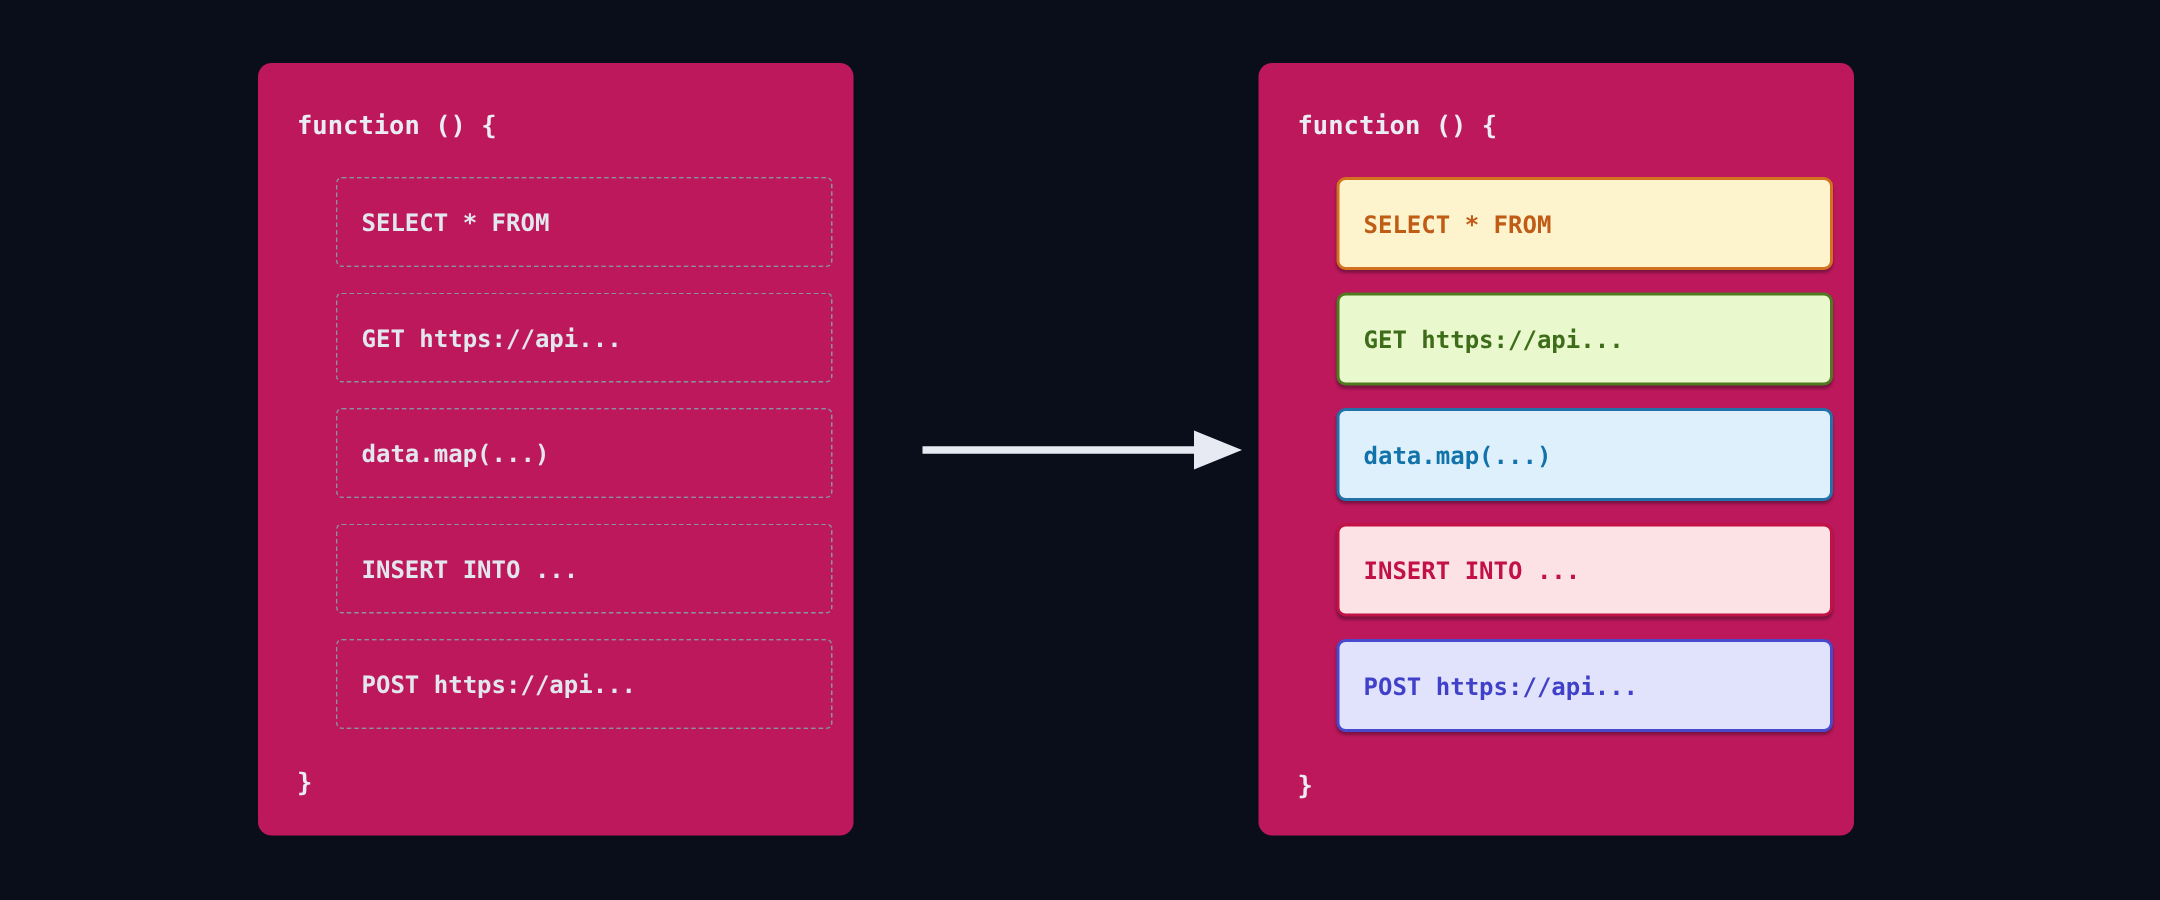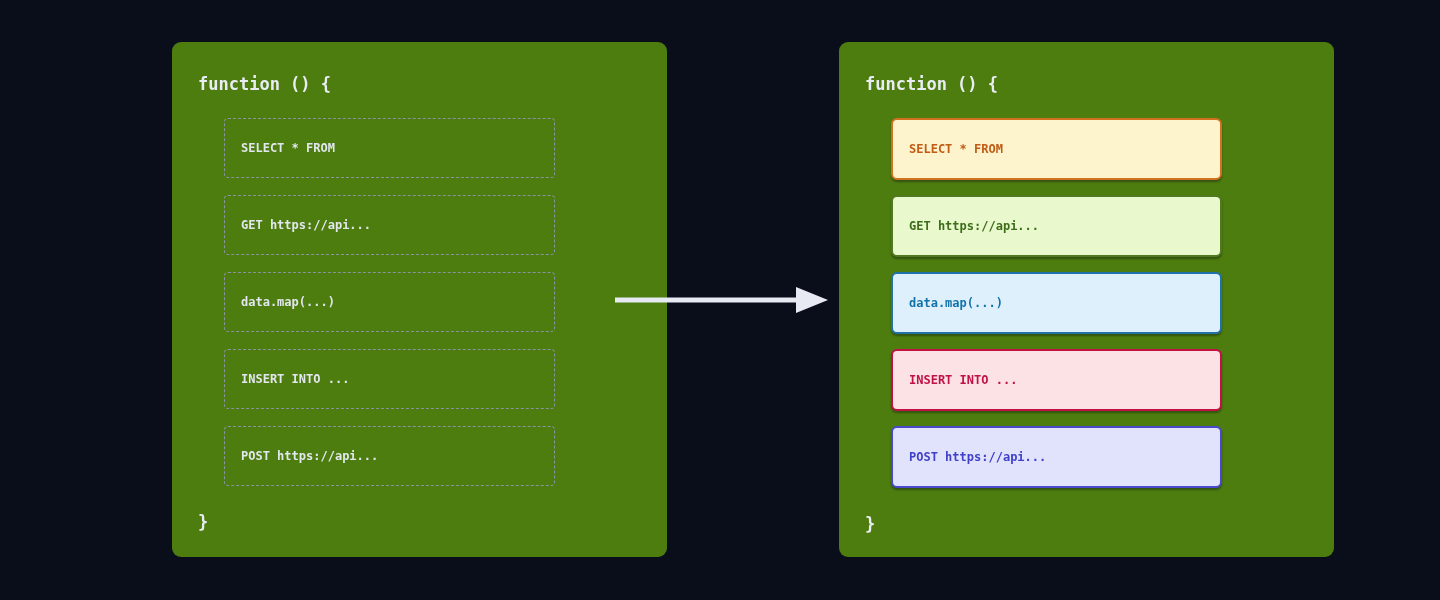--- a/index.html
+++ b/index.html
@@ -9,23 +9,23 @@
     font-family: "DejaVu Sans Mono", "Liberation Mono", monospace;
   }
   .canvas {
     position: relative;
     width: 1440px;
     height: 600px;
   }
   .panel {
     position: absolute;
     top: 42px;
-    width: 495px;
+    width: 397px;
     height: 515px;
-    background: #4d7c0f;
+    background: #be185d;
     border-radius: 9px;
   }
   .panel-left  { left: 172px; }
   .panel-right { left: 839px; }
   .panel-header {
     margin: 30px 0 0 26px;
     font-size: 17px;
     font-weight: bold;
     line-height: 24px;
     color: #e9edf3;
@@ -36,21 +36,21 @@
     width: 331px;
     display: flex;
     flex-direction: column;
   }
   .panel-left .rows  { gap: 17px; }
   .panel-right .rows { gap: 15px; }
   .row {
     display: flex;
     align-items: center;
     padding-left: 16px;
-    font-size: 12px;
+    font-size: 16px;
     font-weight: bold;
     white-space: pre;
   }
   .row-dashed {
     height: 60px;
     border: 1.5px dashed #8a93a3;
     border-radius: 4px;
     color: #e2e7ee;
     background: transparent;
   }

